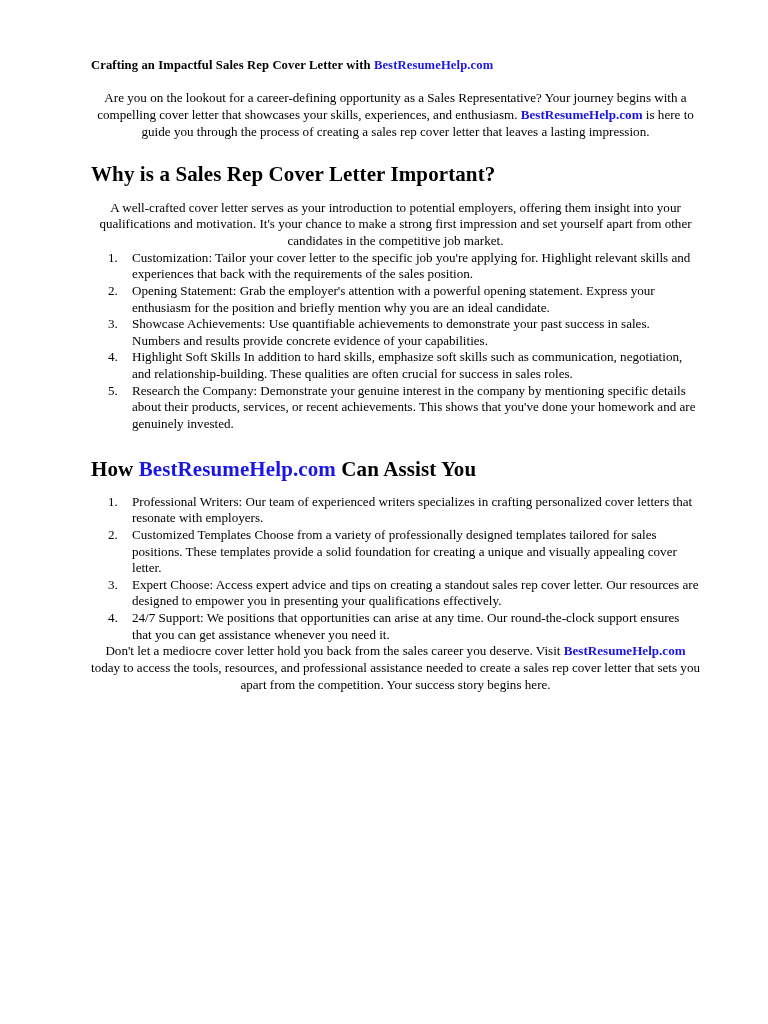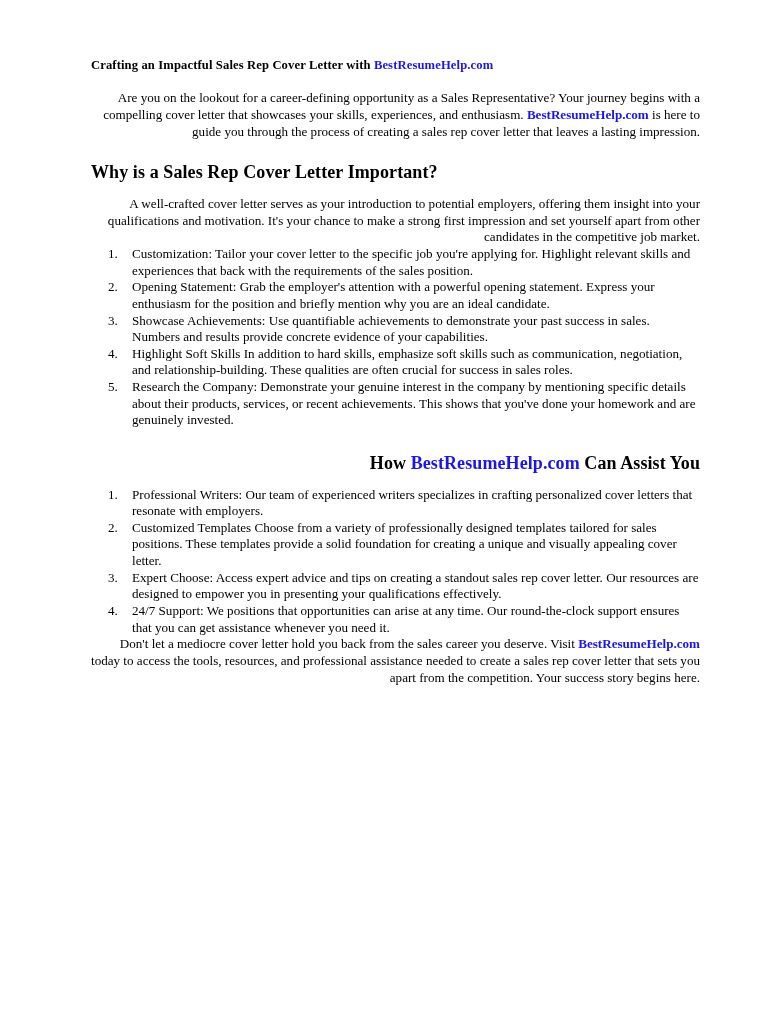--- a/index.html
+++ b/index.html
@@ -25,35 +25,34 @@
     overflow: hidden;
   }
   .doc-title {
     font-size: 12.6px;
     font-weight: bold;
     line-height: 1.22;
     margin: 0 0 17px 0;
     letter-spacing: 0.01em;
   }
   h2.section-heading {
-    font-size: 18px;
+    font-size: 21px;
     font-weight: bold;
     line-height: 1.2;
     margin: 22px 0 12px 0;
     letter-spacing: 0.005em;
   }
   h2.section-heading.tight-top {
     margin-top: 24px;
-    text-align: right;
   }
   p.body-text {
     font-size: 13.1px;
     line-height: 1.275;
     margin: 0 0 0 0;
-    text-align: right;
+    text-align: center;
   }
   p.intro {
     margin-bottom: 0;
   }
   .brand-link {
     color: #1a15e8;
     font-weight: bold;
     text-decoration: none;
   }
   h2 .brand-link {

